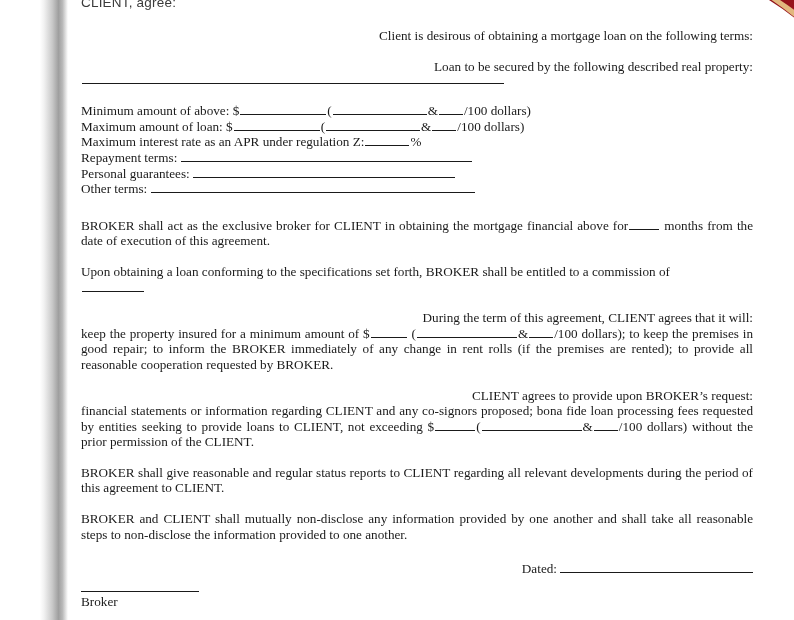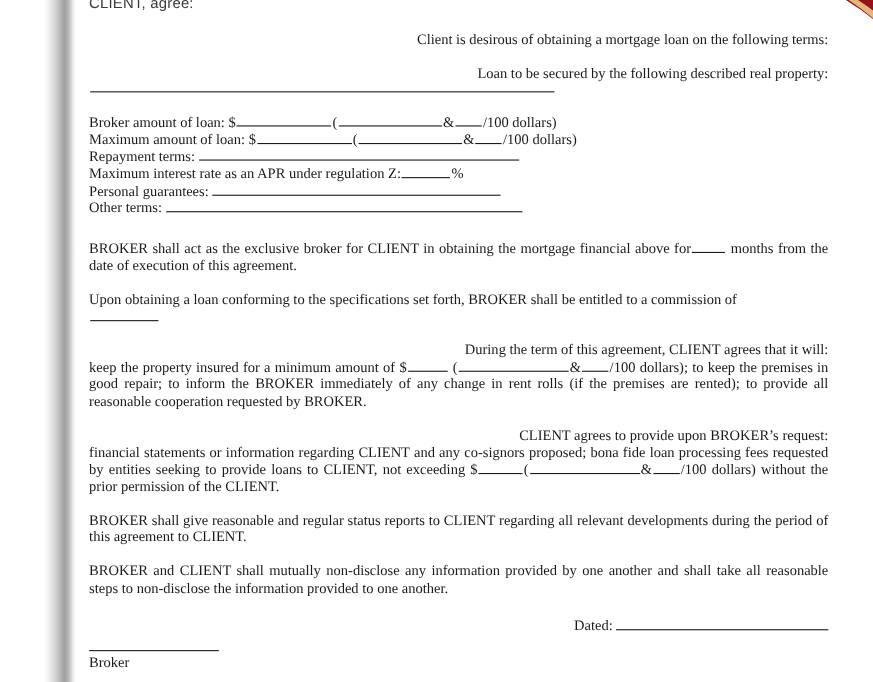--- a/index.html
+++ b/index.html
@@ -182,37 +182,37 @@
 
     <div class="spacer-lg"></div>
 
     <p class="para nojust">Loan to be secured by the following described real property:</p>
 
     <div class="rule-property"></div>
 
     <div style="height:19px"></div>
 
     <div class="field-row">
-      <span>Broker amount of loan: $</span><span class="blank" style="width:86px"></span><span>(</span><span class="blank" style="width:94px"></span><span>&amp;</span><span class="blank" style="width:24px"></span><span>/100 dollars)</span>
+      <span>Minimum amount of above: $</span><span class="blank" style="width:86px"></span><span>(</span><span class="blank" style="width:94px"></span><span>&amp;</span><span class="blank" style="width:24px"></span><span>/100 dollars)</span>
     </div>
 
     <div class="field-row">
       <span>Maximum amount of loan: $</span><span class="blank" style="width:86px"></span><span>(</span><span class="blank" style="width:94px"></span><span>&amp;</span><span class="blank" style="width:24px"></span><span>/100 dollars)</span>
+    </div>
+
+    <div class="field-row">
+      <span>Maximum interest rate as an APR under regulation Z:</span><span class="blank" style="width:44px"></span><span>%</span>
     </div>
 
     <div class="field-row">
       <span>Repayment terms:</span>
       <span class="field-line" style="width:291px"></span>
     </div>
 
     <div class="field-row">
-      <span>Maximum interest rate as an APR under regulation Z:</span><span class="blank" style="width:44px"></span><span>%</span>
-    </div>
-
-    <div class="field-row">
       <span>Personal guarantees:</span>
       <span class="field-line" style="width:262px"></span>
     </div>
 
     <div class="field-row">
       <span>Other terms:</span>
       <span class="field-line" style="width:324px"></span>
     </div>
 
     <div style="height:21px"></div>

